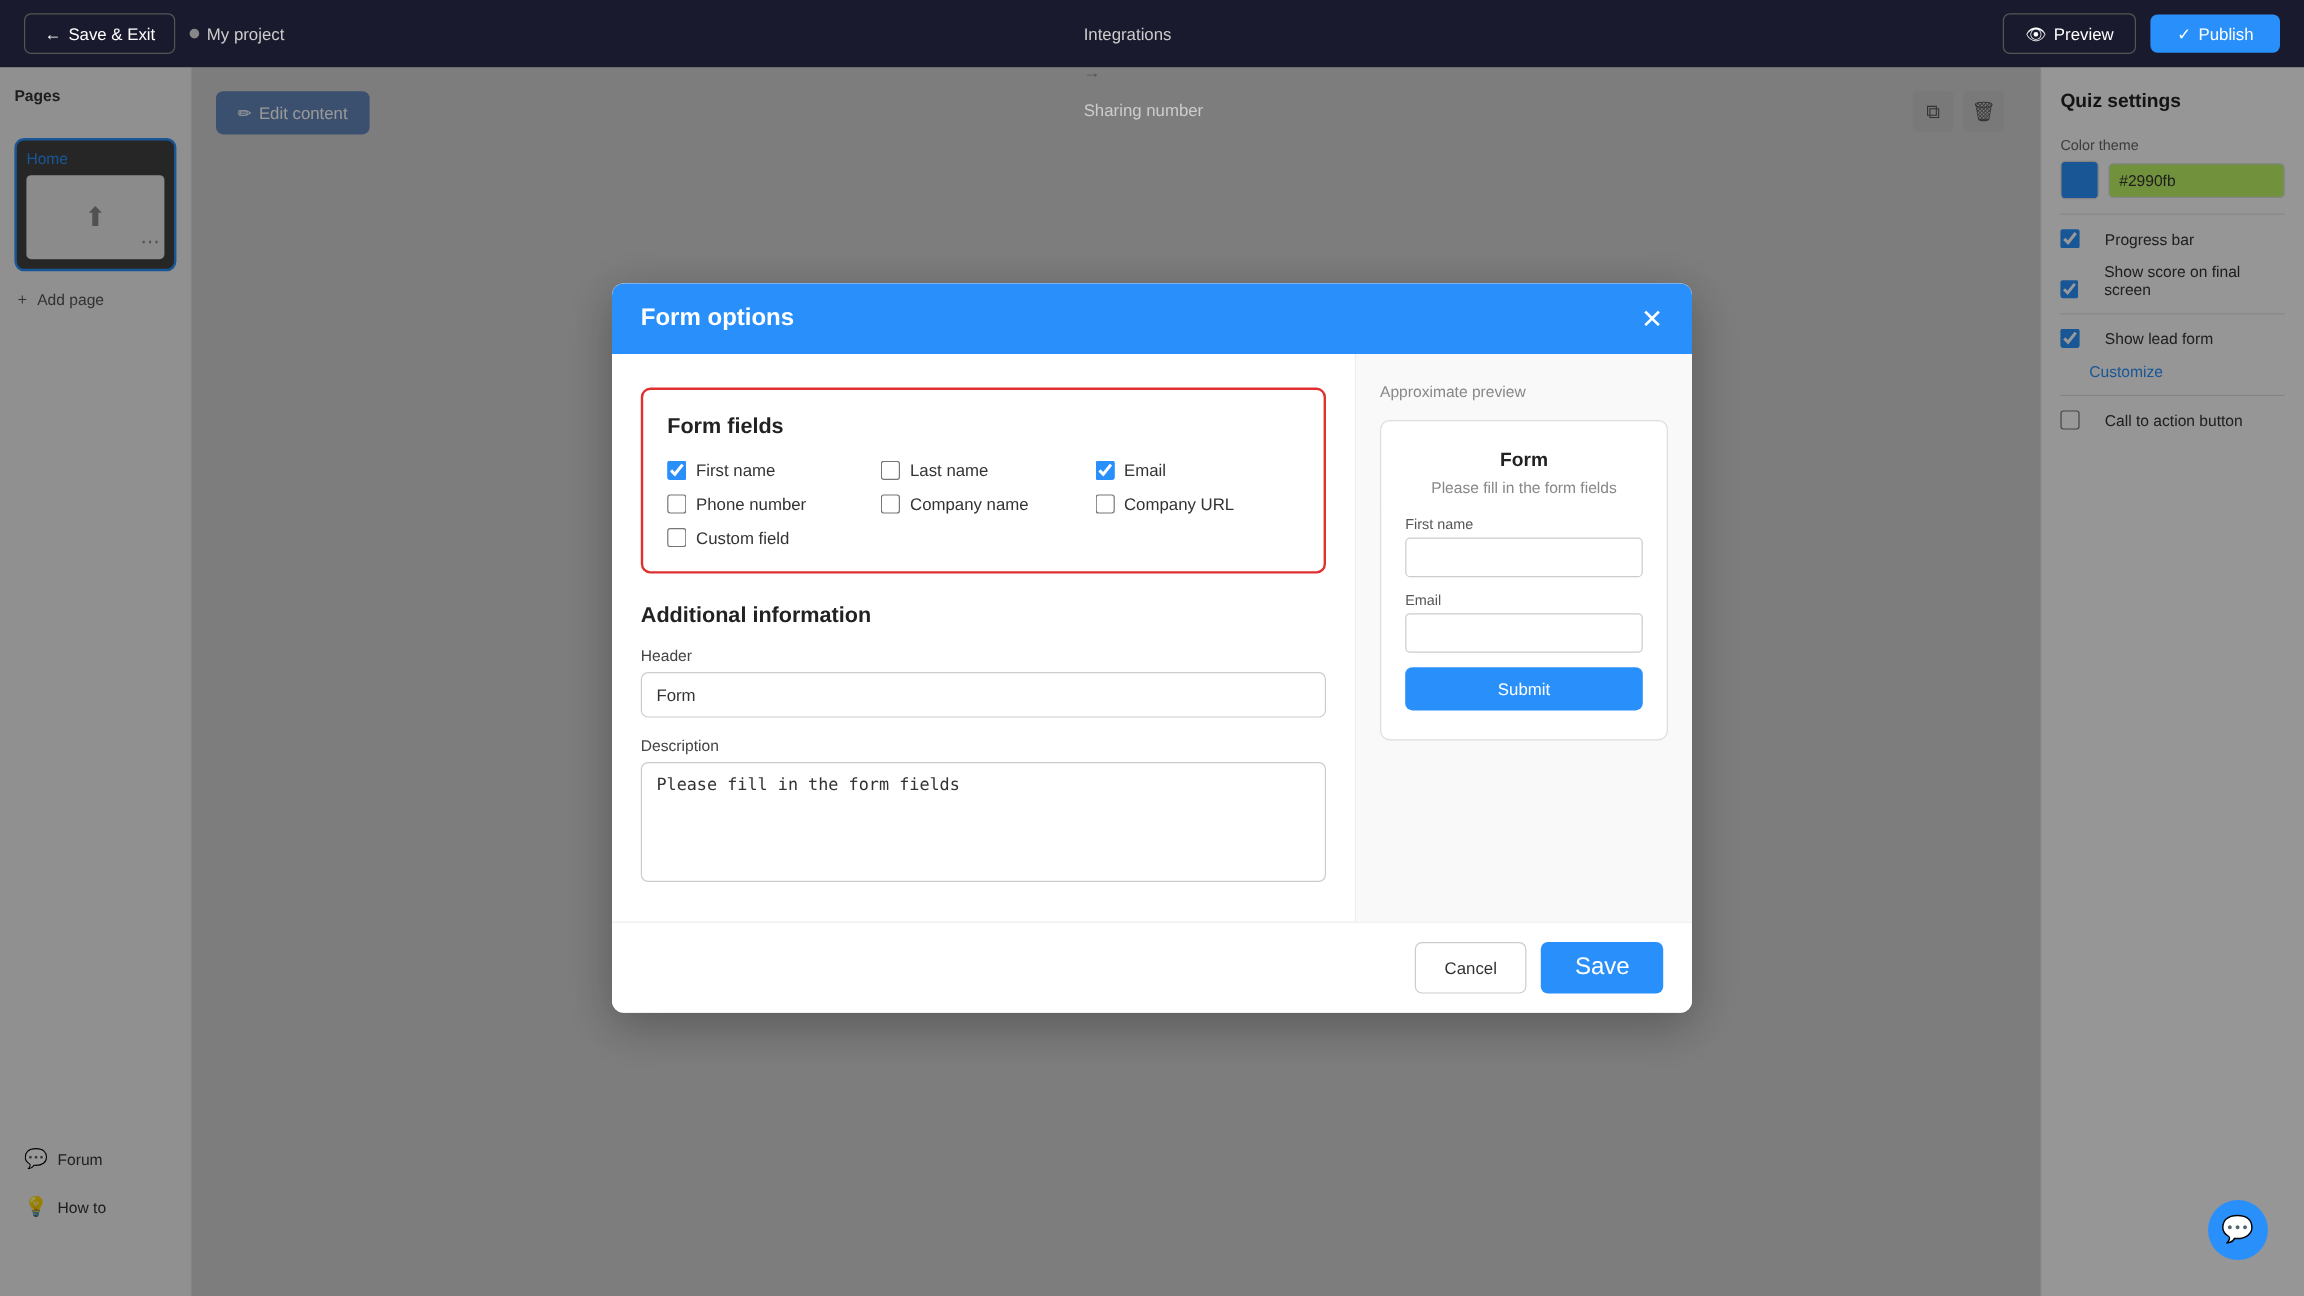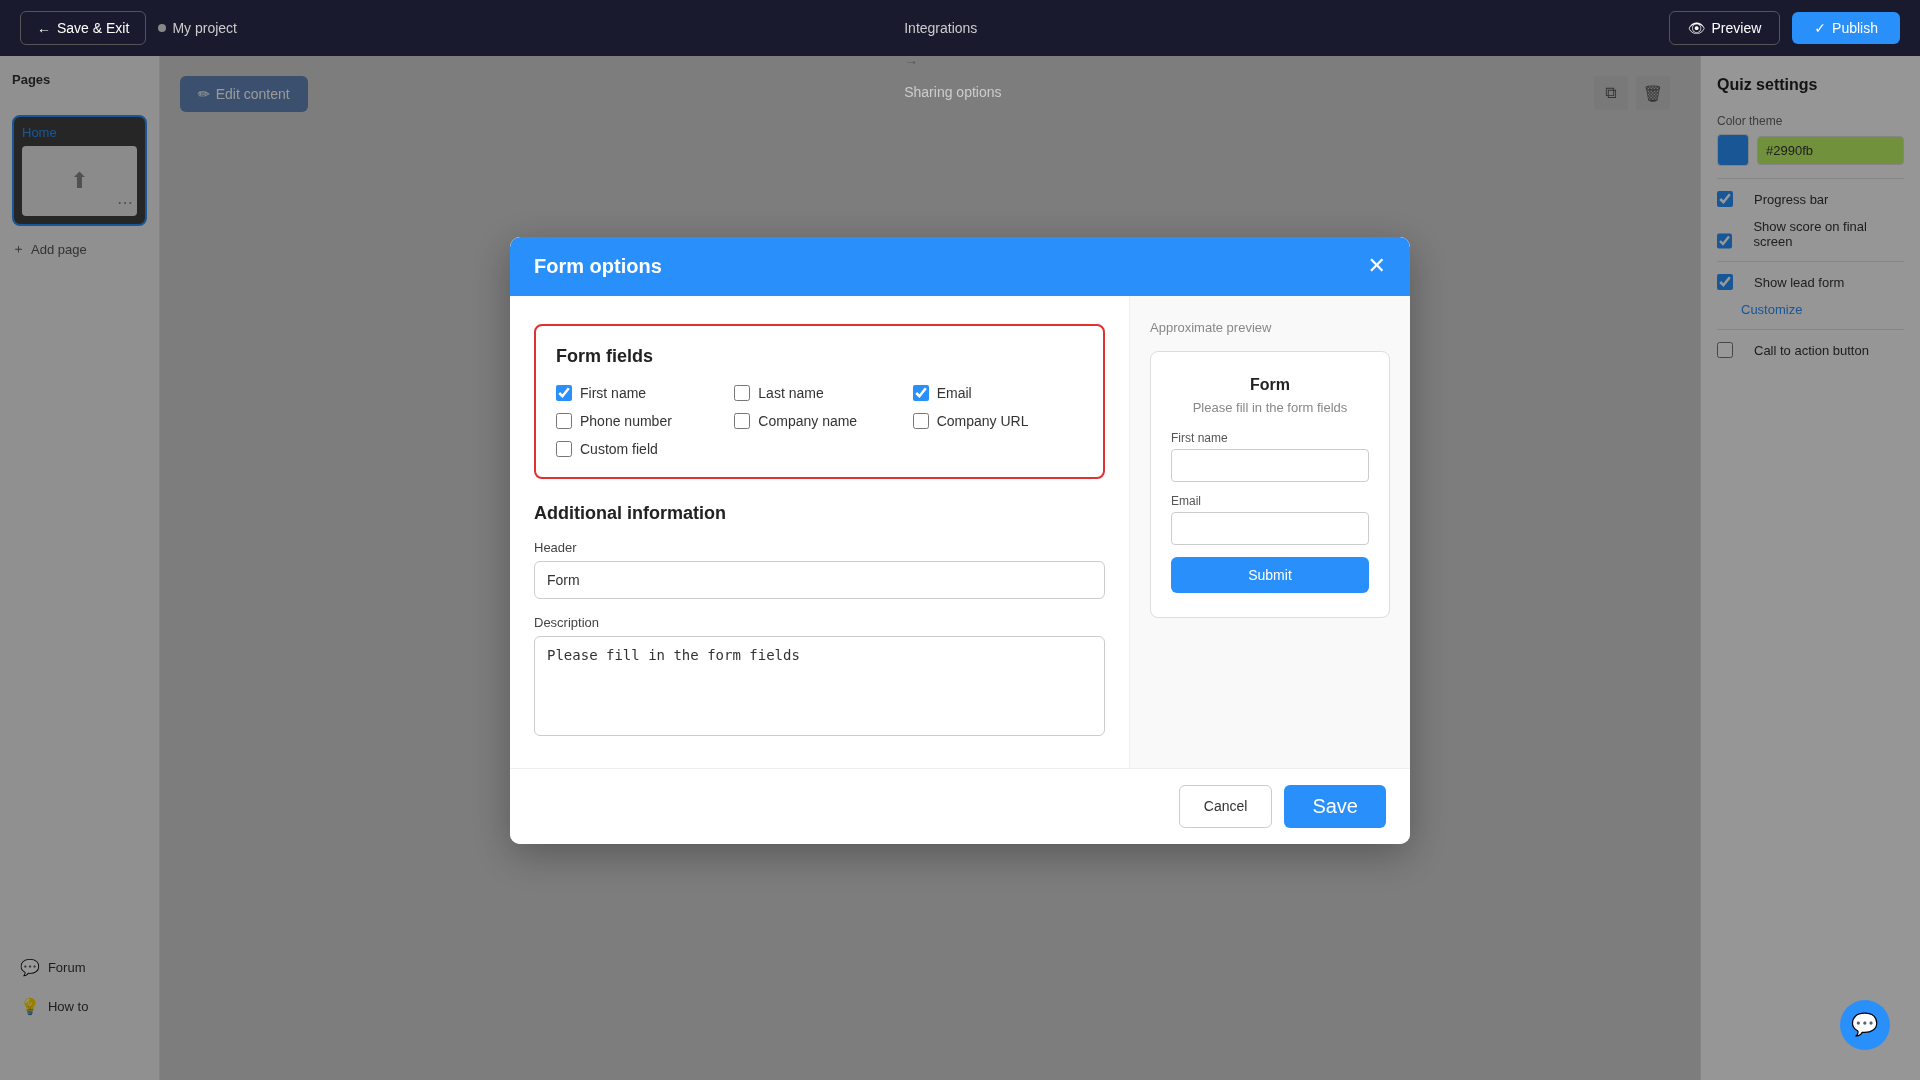--- a/index.html
+++ b/index.html
@@ -231,21 +231,21 @@
     <div class="project-name">
       <span class="dot"></span>
       <span>My project</span>
     </div>
   </div>
   <div class="topnav-center">
     <span class="active-link">Editor</span>
     <span class="arrow">→</span>
     <span>Integrations</span>
     <span class="arrow">→</span>
-    <span>Sharing options</span>
+    <span>Sharing number</span>
   </div>
   <div class="topnav-right">
     <button class="preview-btn">
       <span>👁</span>
       <span>Preview</span>
     </button>
     <button class="publish-btn">
       <span>✓</span>
       <span>Publish</span>
     </button>

